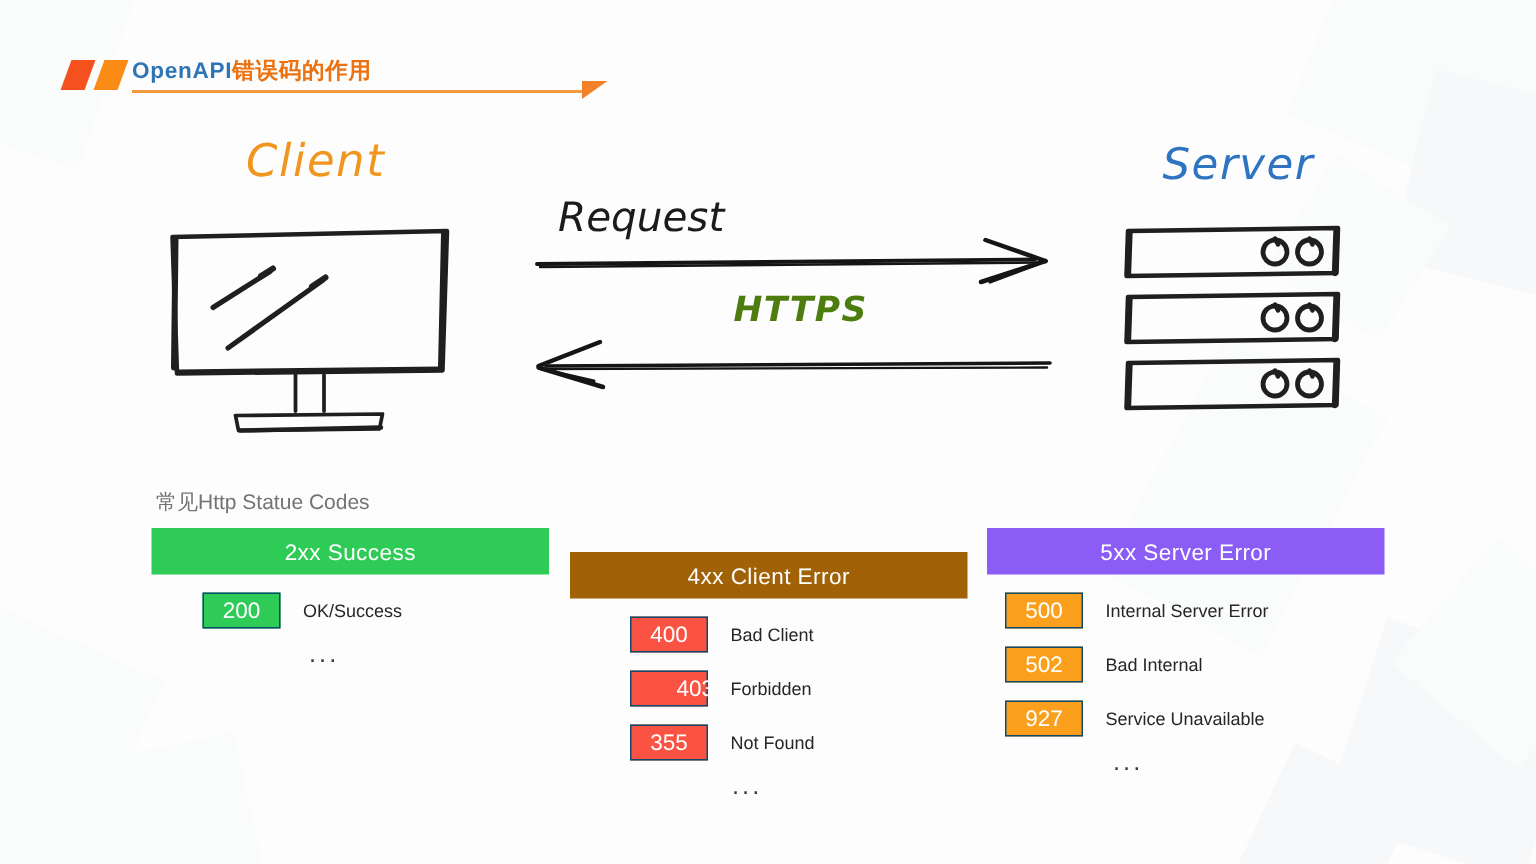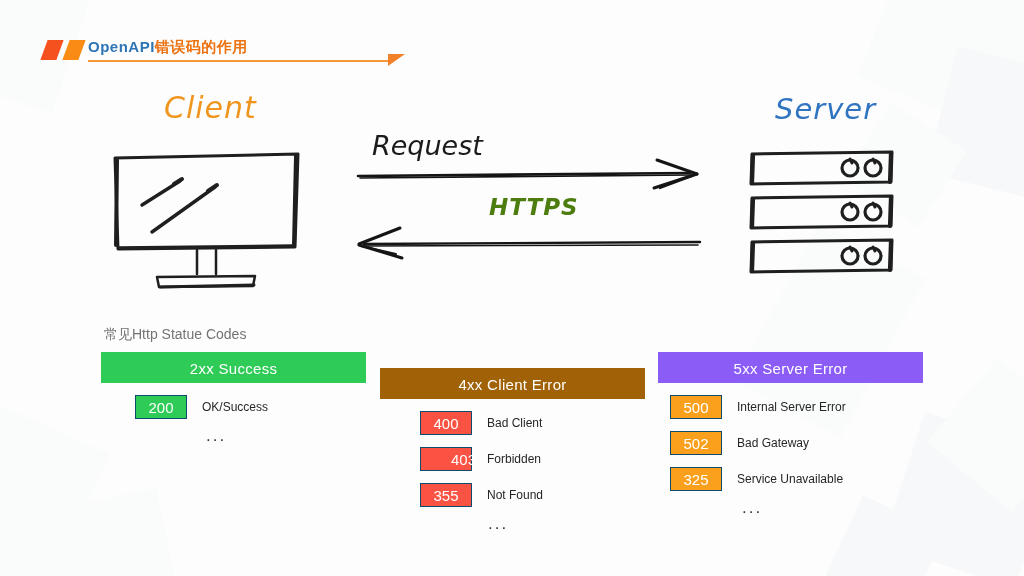--- a/index.html
+++ b/index.html
@@ -317,23 +317,23 @@
 
   <div class="col" id="col-2">
     <div class="col-head" style="background: #8b5cf6;">5xx Server Error</div>
     <div class="rows">
       <div class="row">
         <span class="code-badge" style="background: rgb(251, 160, 29);">500</span>
         <span class="code-desc">Internal Server Error</span>
       </div>
       <div class="row">
         <span class="code-badge" style="background: rgb(251, 160, 29);">502</span>
-        <span class="code-desc">Bad Gateway</span>
-      </div>
-      <div class="row">
-        <span class="code-badge" style="background: rgb(251, 160, 29);">325</span>
+        <span class="code-desc">Bad Internal</span>
+      </div>
+      <div class="row">
+        <span class="code-badge" style="background: rgb(251, 160, 29);">927</span>
         <span class="code-desc">Service Unavailable</span>
       </div>
     </div>
     <div class="ellipsis">...</div>
   </div>
 
 </div>
 
 </body></html>

